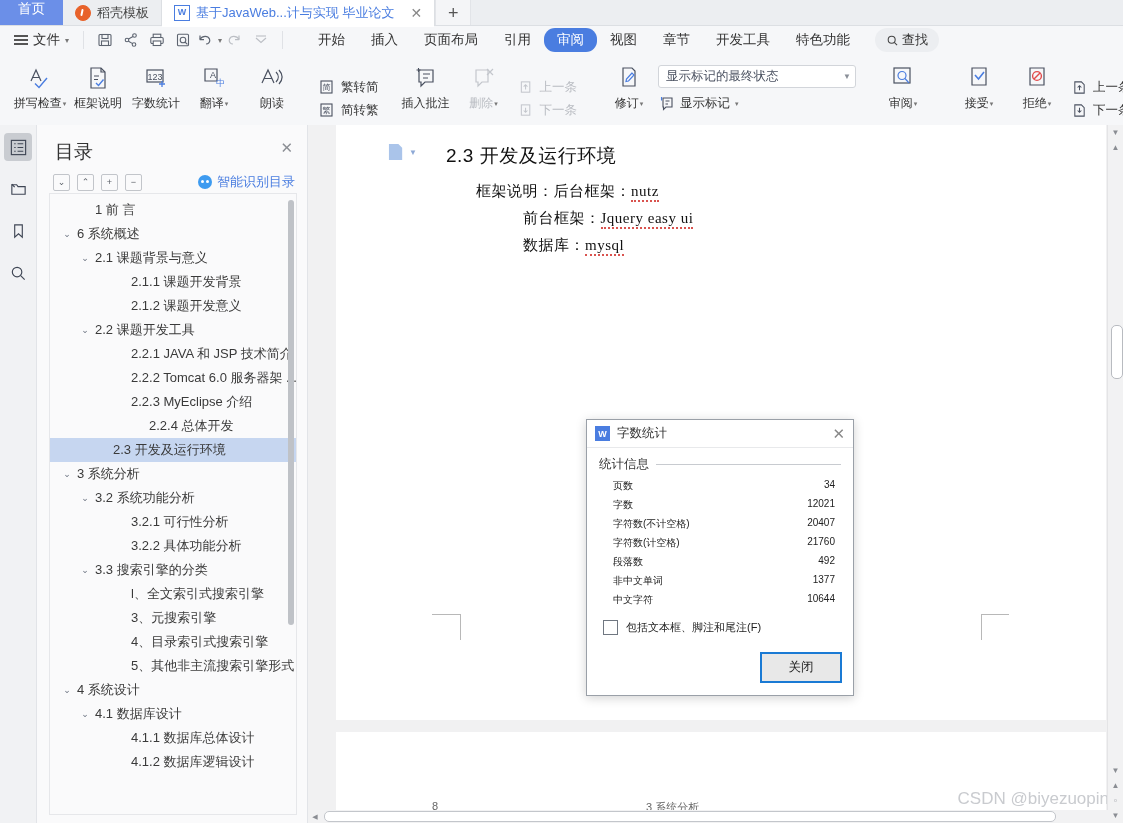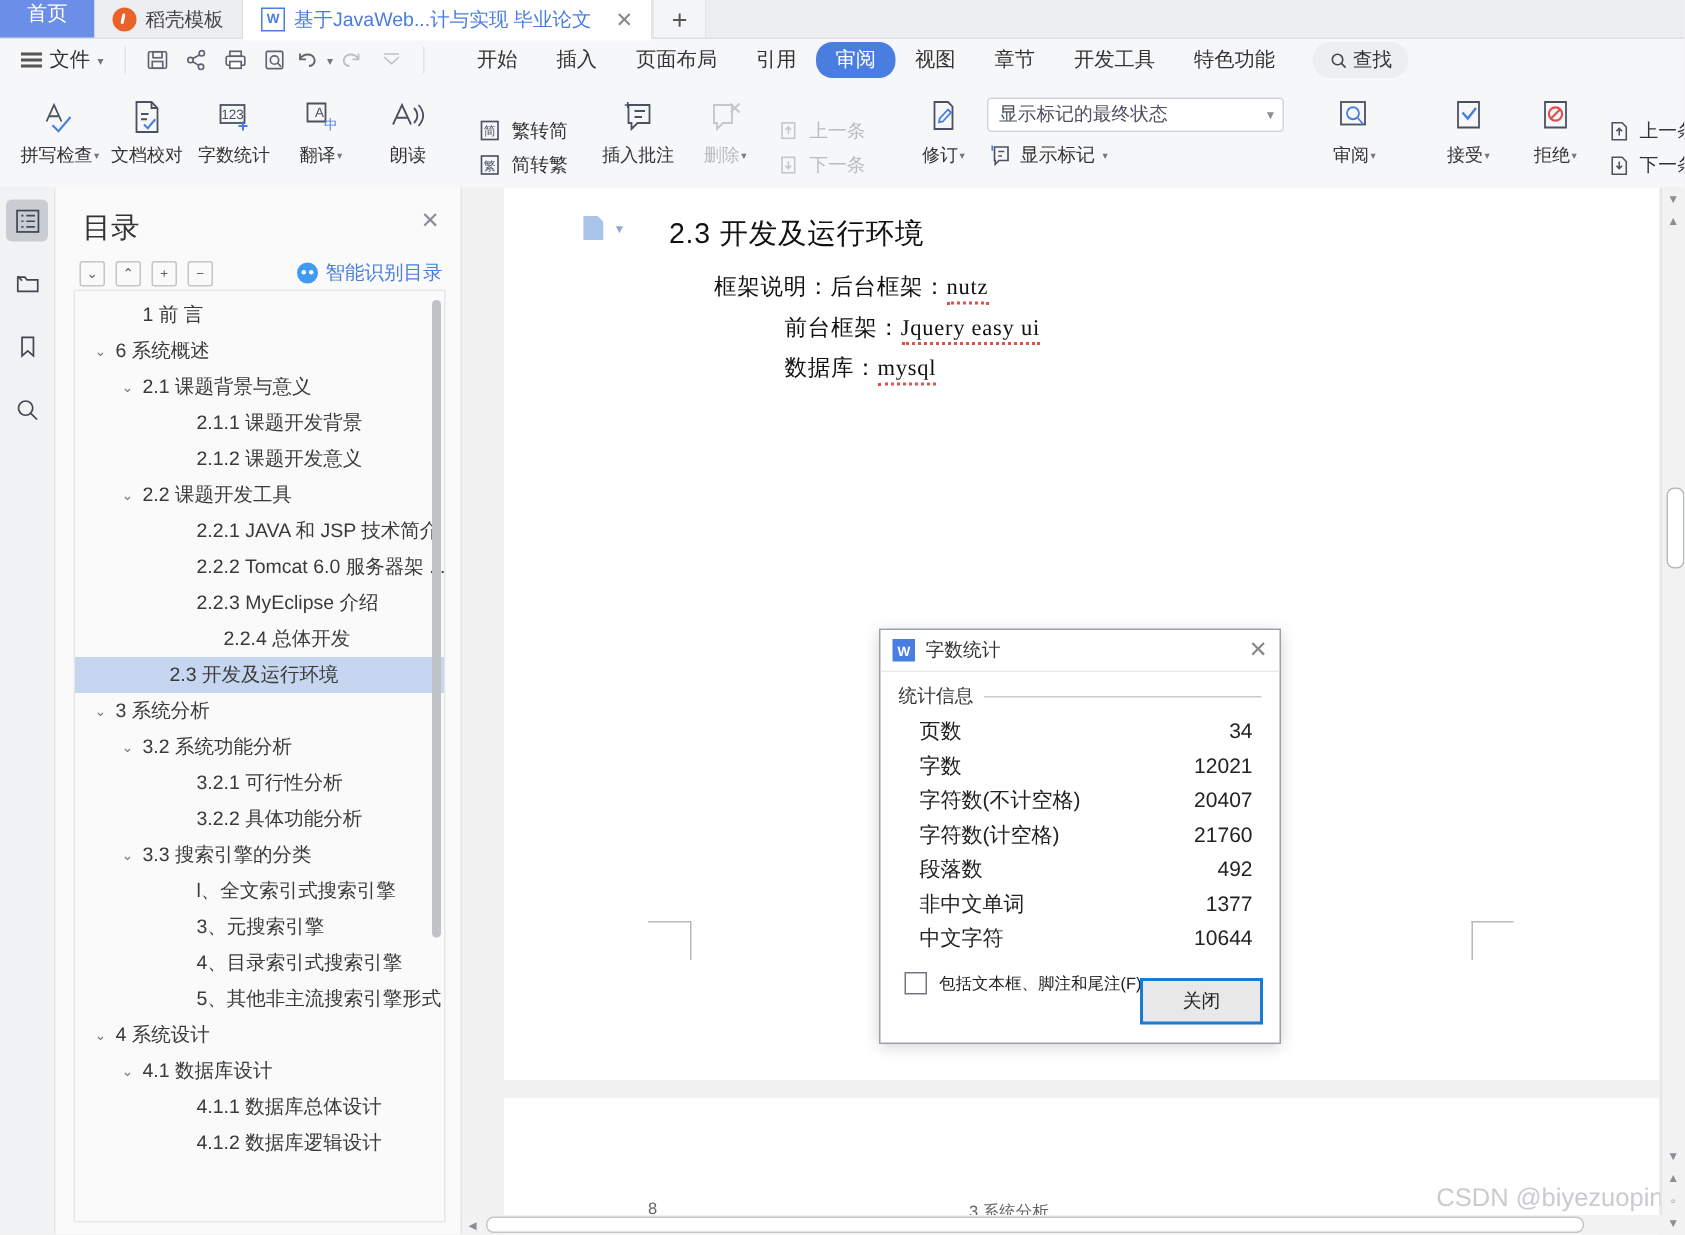--- a/index.html
+++ b/index.html
@@ -122,21 +122,21 @@
        border:1px solid #9aa0a8;box-shadow:0 2px 10px rgba(0,0,0,.18);z-index:50;}
   .dlghead{height:27px;display:flex;align-items:center;padding:0 8px;gap:7px;border-bottom:1px solid #e8e9eb;}
   .dlgico{width:15px;height:15px;background:#4a7de0;color:#fff;font-size:9px;font-weight:bold;
           display:flex;align-items:center;justify-content:center;}
   .dlgtitle{font-size:12.5px;color:#333;}
   .dlgx{margin-left:auto;color:#888;font-size:15px;line-height:1;}
   .dlgbody{padding:8px 12px 0 12px;position:relative;}
   .grpline{display:flex;align-items:center;gap:7px;margin-bottom:3px;}
   .grplbl{font-size:12.5px;color:#333;white-space:nowrap;}
   .grprule{flex:1;height:1px;background:#c8cbd0;}
-  .statrow{display:flex;justify-content:space-between;font-size:14px;color:#222;padding:2.5px 6px 2.5px 14px;}
+  .statrow{display:flex;justify-content:space-between;font-size:10px;color:#222;padding:2.5px 6px 2.5px 14px;}
   .statrow .v{font-variant-numeric:tabular-nums;}
   .chkrow{display:flex;align-items:center;gap:8px;margin:11px 0 0 4px;font-size:11px;color:#222;}
   .chkbox{width:13px;height:13px;border:1px solid #707781;background:#fff;}
   .dlgfoot{position:absolute;right:11px;bottom:12px;}
   .closebtn{width:78px;height:27px;background:#e8e8e8;border:2px solid #1a7ad4;display:flex;align-items:center;
             justify-content:center;font-size:12.5px;color:#222;}
 </style>
 </head>
 <body>
 
@@ -255,21 +255,21 @@
       </div>
       <div class="rbbtn">
         <div class="gly">
           <svg width="26" height="26" viewBox="0 0 26 26" fill="none" stroke="#4a5160" stroke-width="1.2">
             <path d="M6 3 L16 3 L20 7 L20 23 L6 23 Z"></path>
               <path d="M16 3 L16 7 L20 7"></path>
             <path d="M9 11 L14 11 M9 14.5 L13 14.5"></path>
             <path d="M11 18 L13.5 20.5 L18.5 14.5" stroke="#4a7de0" stroke-width="1.4"></path>
           </svg>
         </div>
-        <div class="lbl">文档校对</div>
+        <div class="lbl">框架说明</div>
       </div>
       <div class="rbbtn">
         <div class="gly">
           <svg width="28" height="26" viewBox="0 0 28 26" fill="none" stroke="#4a5160" stroke-width="1.2">
             <rect x="5" y="5" width="16" height="12"></rect>
             <text x="13" y="14.5" font-size="9" fill="#4a5160" stroke="none" text-anchor="middle" font-family="Liberation Sans">123</text>
             <path d="M20 16 L20 22 M17 19 L23 19" stroke="#4a7de0" stroke-width="1.3"></path>
           </svg>
         </div>
         <div class="lbl">字数统计</div>

